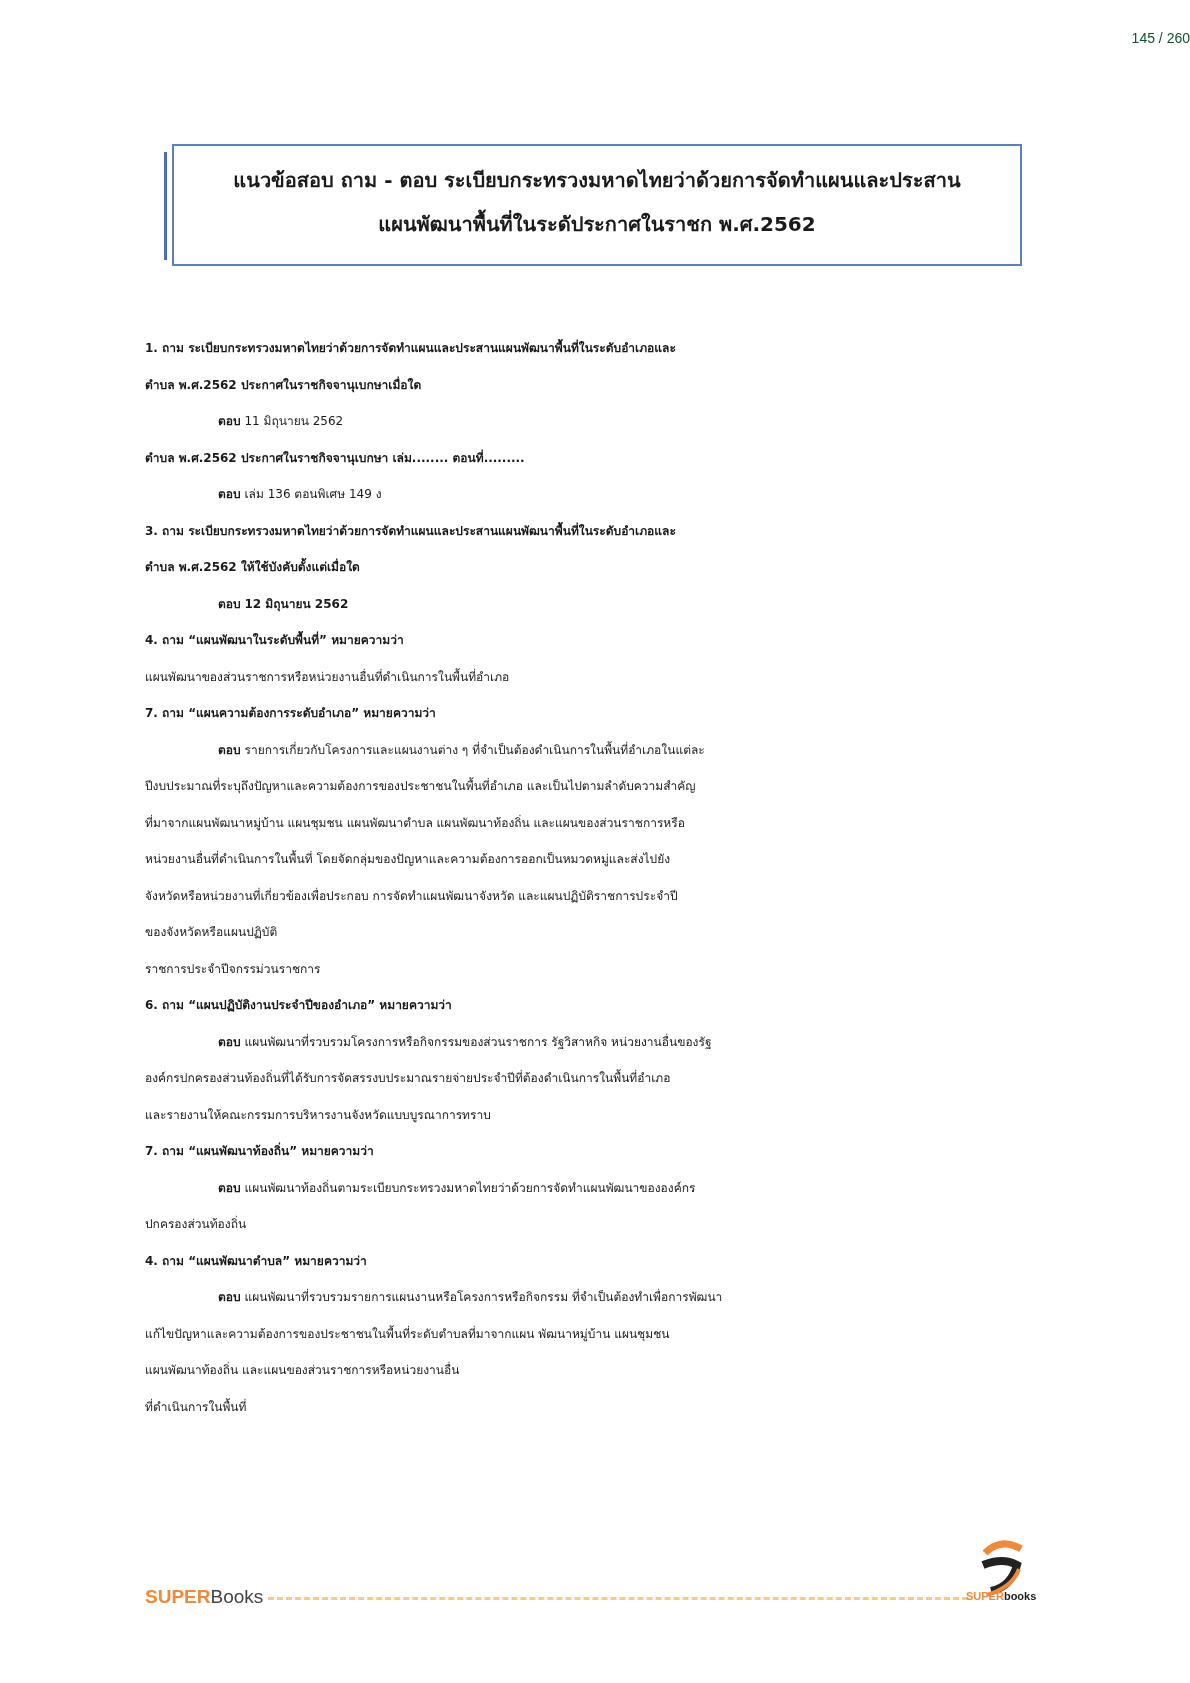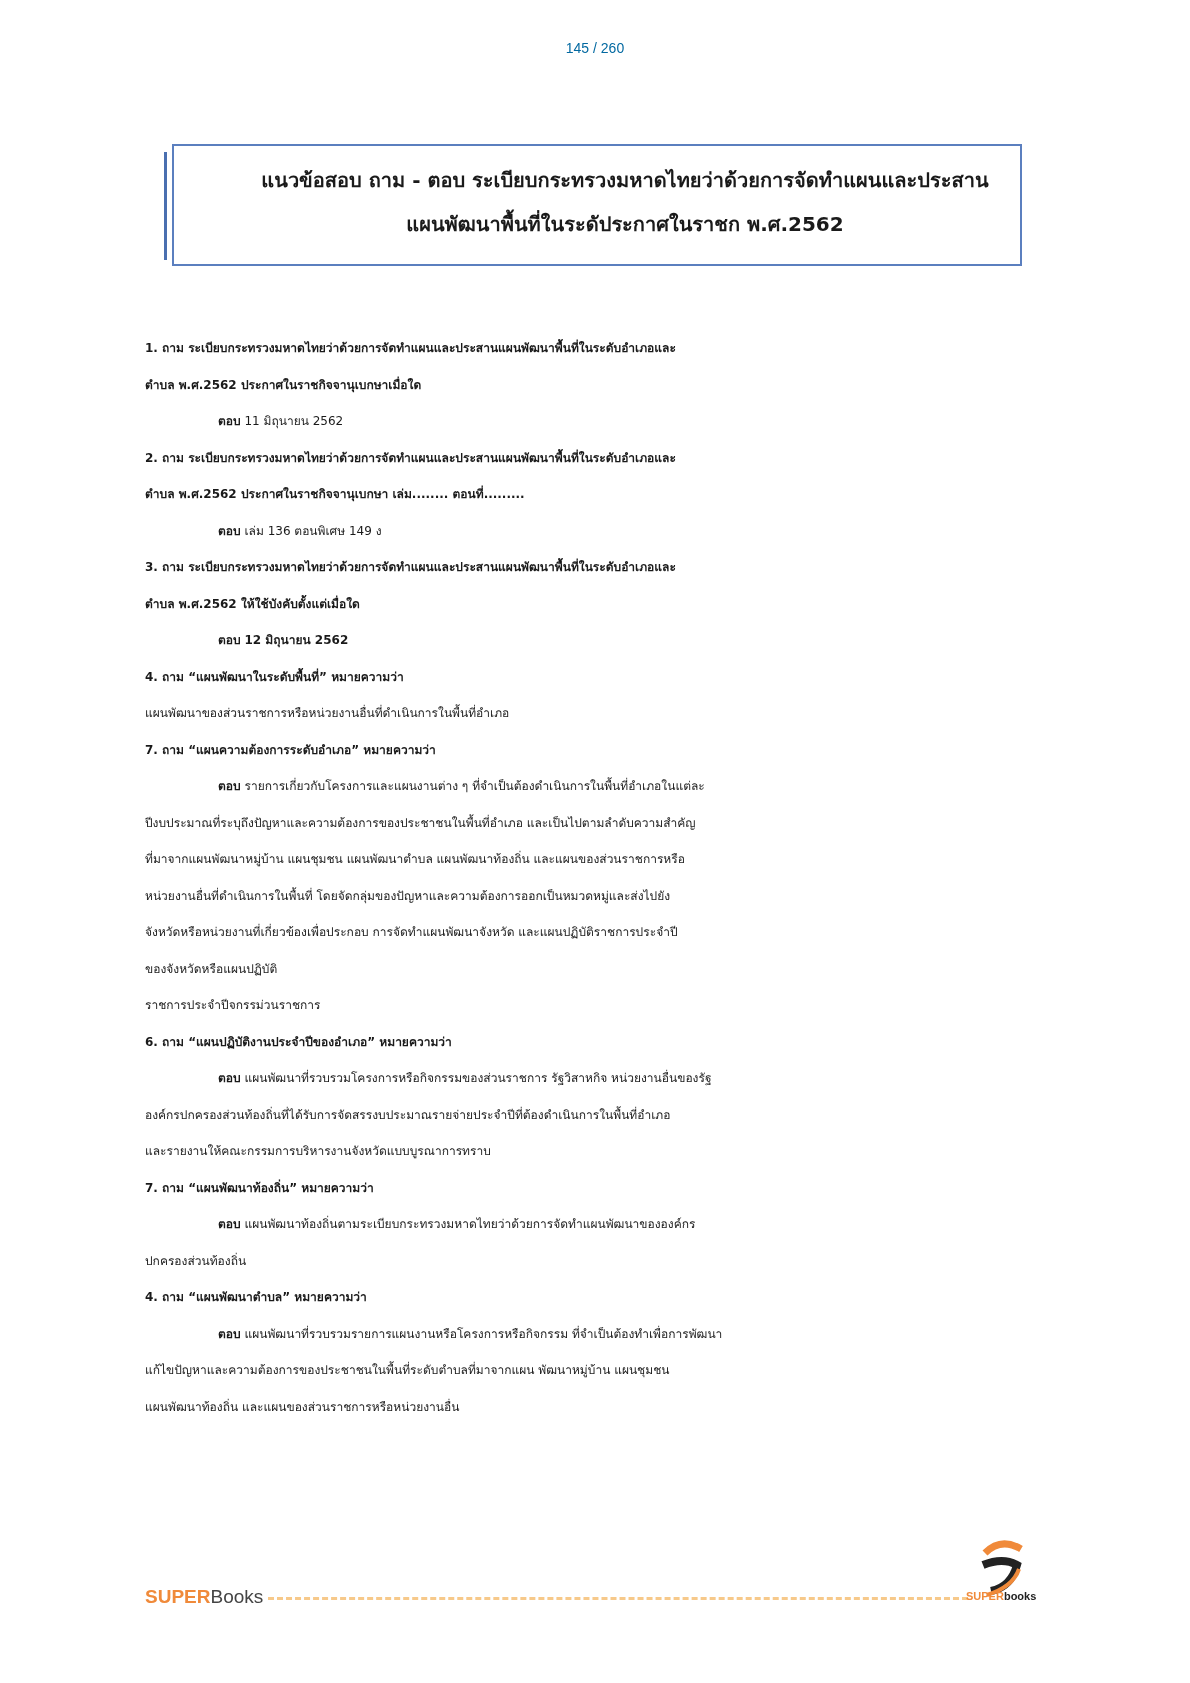--- a/index.html
+++ b/index.html
@@ -1,22 +1,22 @@
 <!DOCTYPE html>
 <html><head>
 <meta charset="utf-8">
 <style>
   html,body{margin:0;padding:0;background:#fff;}
   body{width:1190px;height:1683px;position:relative;overflow:hidden;
        font-family:"DejaVu Sans","Liberation Sans",sans-serif;color:#1a1a1a;}
-  .pagenum{position:absolute;top:40px;left:0;width:1190px;text-align:center;font-size:14px;color:#0369a1;
+  .pagenum{position:absolute;top:30px;left:0;width:1190px;text-align:right;font-size:14px;color:#14532d;
        font-family:"Liberation Sans",sans-serif;}
   .titlebox{position:absolute;left:172px;top:144px;width:850px;height:122px;border:2px solid #5b7fbf;box-sizing:border-box;}
   .titlebar{position:absolute;left:164px;top:152px;width:3px;height:108px;background:#4a6fb0;}
-  .titletext{position:absolute;left:172px;top:158px;width:850px;text-align:center;font-size:20px;font-weight:bold;line-height:44px;margin-left:28px;}
+  .titletext{position:absolute;left:172px;top:158px;width:850px;text-align:center;font-size:20px;font-weight:bold;line-height:44px;}
   .content{position:absolute;left:145px;top:330px;width:920px;font-size:12px;line-height:36.5px;}
   .line{white-space:nowrap;}
   .q{font-weight:bold;}
   .ans{padding-left:73px;}
   .abold{font-weight:bold;}
   .footer-brand{position:absolute;left:145px;top:1586px;font-size:19px;font-family:"Liberation Sans",sans-serif;}
   .footer-brand .s{color:#f08a3a;font-weight:bold;}
   .footer-brand .b{color:#444;}
   .footer-rule{position:absolute;left:268px;top:1597px;width:700px;height:0;border-top:3px dashed #f7c98a;}
   .logo{position:absolute;left:965px;top:1535px;width:72px;height:70px;}
@@ -32,21 +32,20 @@
 <div class="titlebox"></div>
 <div class="titletext">
   <div>แนวข้อสอบ ถาม - ตอบ ระเบียบกระทรวงมหาดไทยว่าด้วยการจัดทำแผนและประสาน</div>
   <div>แผนพัฒนาพื้นที่ในระดัประกาศในราชก พ.ศ.2562</div>
 </div>
 
 <div class="content" id="content">
     <div class="line q">1. ถาม ระเบียบกระทรวงมหาดไทยว่าด้วยการจัดทำแผนและประสานแผนพัฒนาพื้นที่ในระดับอำเภอและ</div>
     <div class="line q">ตำบล พ.ศ.2562 ประกาศในราชกิจจานุเบกษาเมื่อใด</div>
     <div class="line ans"><span class="abold">ตอบ</span> <span>11 มิถุนายน 2562</span></div>
-    <div class="line q">2. ถาม ระเบียบกระทรวงมหาดไทยว่าด้วยการจัดทำแผนและประสานแผนพัฒนาพื้นที่ในระดับอำเภอและ</div>
     <div class="line q">ตำบล พ.ศ.2562 ประกาศในราชกิจจานุเบกษา เล่ม........ ตอนที่.........</div>
     <div class="line ans"><span class="abold">ตอบ</span> <span>เล่ม 136 ตอนพิเศษ 149 ง</span></div>
     <div class="line q">3. ถาม ระเบียบกระทรวงมหาดไทยว่าด้วยการจัดทำแผนและประสานแผนพัฒนาพื้นที่ในระดับอำเภอและ</div>
     <div class="line q">ตำบล พ.ศ.2562 ให้ใช้บังคับตั้งแต่เมื่อใด</div>
     <div class="line ans"><span class="abold">ตอบ</span> <span class="abold">12 มิถุนายน 2562</span></div>
     <div class="line q">4. ถาม “แผนพัฒนาในระดับพื้นที่” หมายความว่า</div>
     <div class="line">แผนพัฒนาของส่วนราชการหรือหน่วยงานอื่นที่ดำเนินการในพื้นที่อำเภอ</div>
     <div class="line q">7. ถาม “แผนความต้องการระดับอำเภอ” หมายความว่า</div>
     <div class="line ans"><span class="abold">ตอบ</span> <span>รายการเกี่ยวกับโครงการและแผนงานต่าง ๆ ที่จำเป็นต้องดำเนินการในพื้นที่อำเภอในแต่ละ</span></div>
     <div class="line">ปีงบประมาณที่ระบุถึงปัญหาและความต้องการของประชาชนในพื้นที่อำเภอ และเป็นไปตามลำดับความสำคัญ</div>
@@ -59,20 +58,21 @@
     <div class="line ans"><span class="abold">ตอบ</span> <span>แผนพัฒนาที่รวบรวมโครงการหรือกิจกรรมของส่วนราชการ รัฐวิสาหกิจ หน่วยงานอื่นของรัฐ</span></div>
     <div class="line">องค์กรปกครองส่วนท้องถิ่นที่ได้รับการจัดสรรงบประมาณรายจ่ายประจำปีที่ต้องดำเนินการในพื้นที่อำเภอ</div>
     <div class="line">และรายงานให้คณะกรรมการบริหารงานจังหวัดแบบบูรณาการทราบ</div>
     <div class="line q">7. ถาม “แผนพัฒนาท้องถิ่น” หมายความว่า</div>
     <div class="line ans"><span class="abold">ตอบ</span> <span>แผนพัฒนาท้องถิ่นตามระเบียบกระทรวงมหาดไทยว่าด้วยการจัดทำแผนพัฒนาขององค์กร</span></div>
     <div class="line">ปกครองส่วนท้องถิ่น</div>
     <div class="line q">4. ถาม “แผนพัฒนาตำบล” หมายความว่า</div>
     <div class="line ans"><span class="abold">ตอบ</span> <span>แผนพัฒนาที่รวบรวมรายการแผนงานหรือโครงการหรือกิจกรรม ที่จำเป็นต้องทำเพื่อการพัฒนา</span></div>
     <div class="line">แก้ไขปัญหาและความต้องการของประชาชนในพื้นที่ระดับตำบลที่มาจากแผน พัฒนาหมู่บ้าน แผนชุมชน</div>
     <div class="line">แผนพัฒนาท้องถิ่น และแผนของส่วนราชการหรือหน่วยงานอื่น</div>
+    <div class="line">ที่ดำเนินการในพื้นที่</div>
   </div>
 
 <div class="footer-brand"><span class="s">SUPER</span><span class="b">Books</span></div>
 <div class="footer-rule"></div>
 <svg class="logo" viewBox="0 0 72 70">
   <path d="M20 18 Q36 2 56 14" stroke="#f08a3a" stroke-width="7" fill="none"></path>
   <path d="M18 30 Q38 22 52 30 Q46 52 26 56" stroke="#222" stroke-width="8" fill="none"></path>
   <path d="M22 60 Q48 52 54 34" stroke="#f08a3a" stroke-width="4" fill="none"></path>
 </svg>
 <div class="logo-text"><span class="s">SUPER</span><span class="b">books</span></div>

